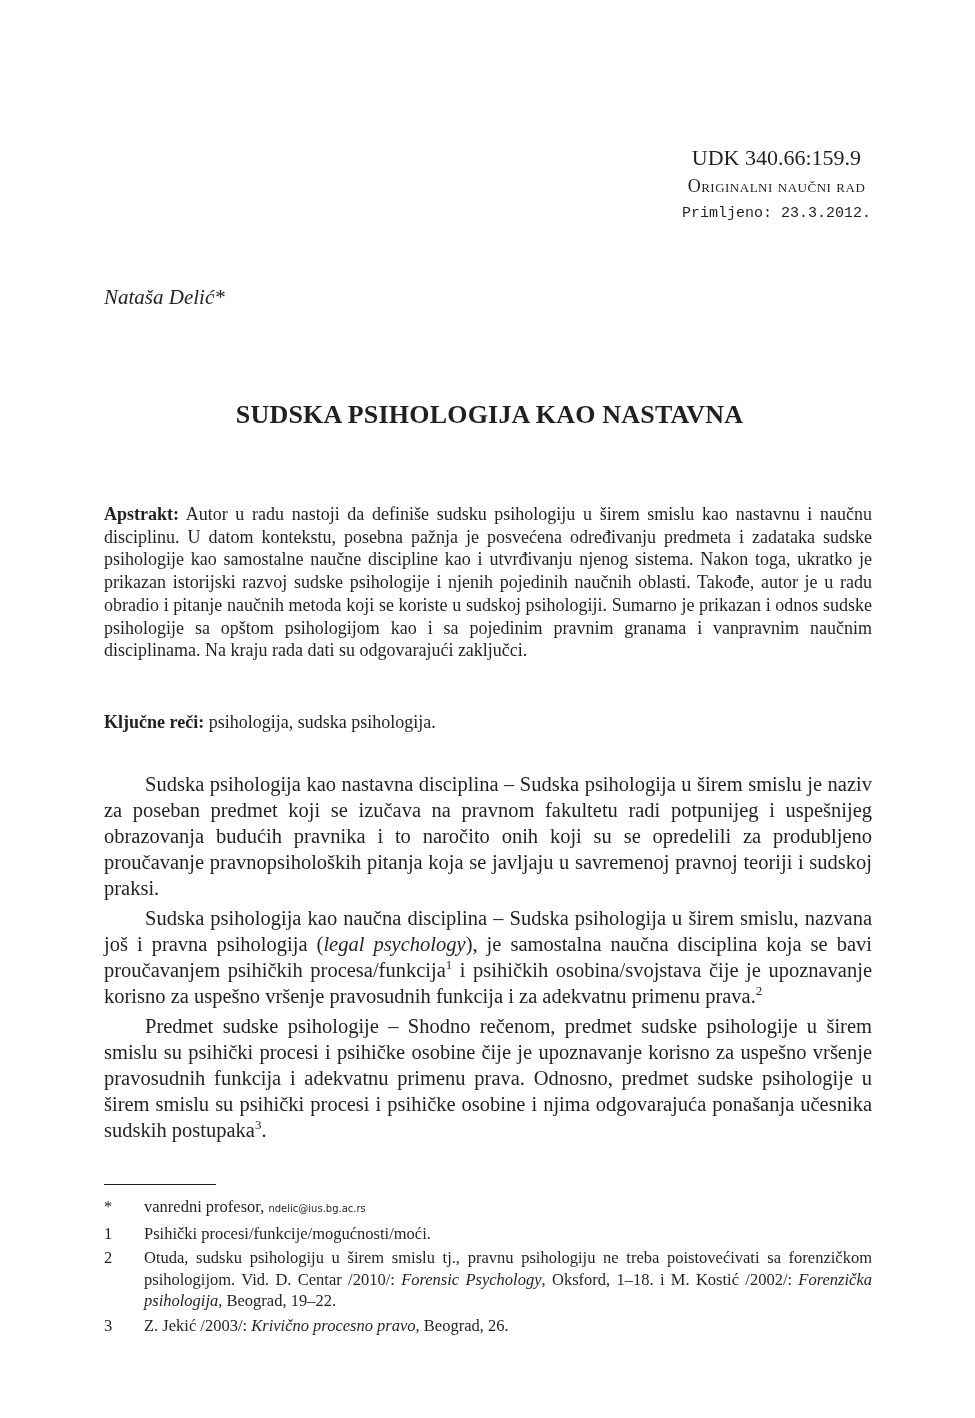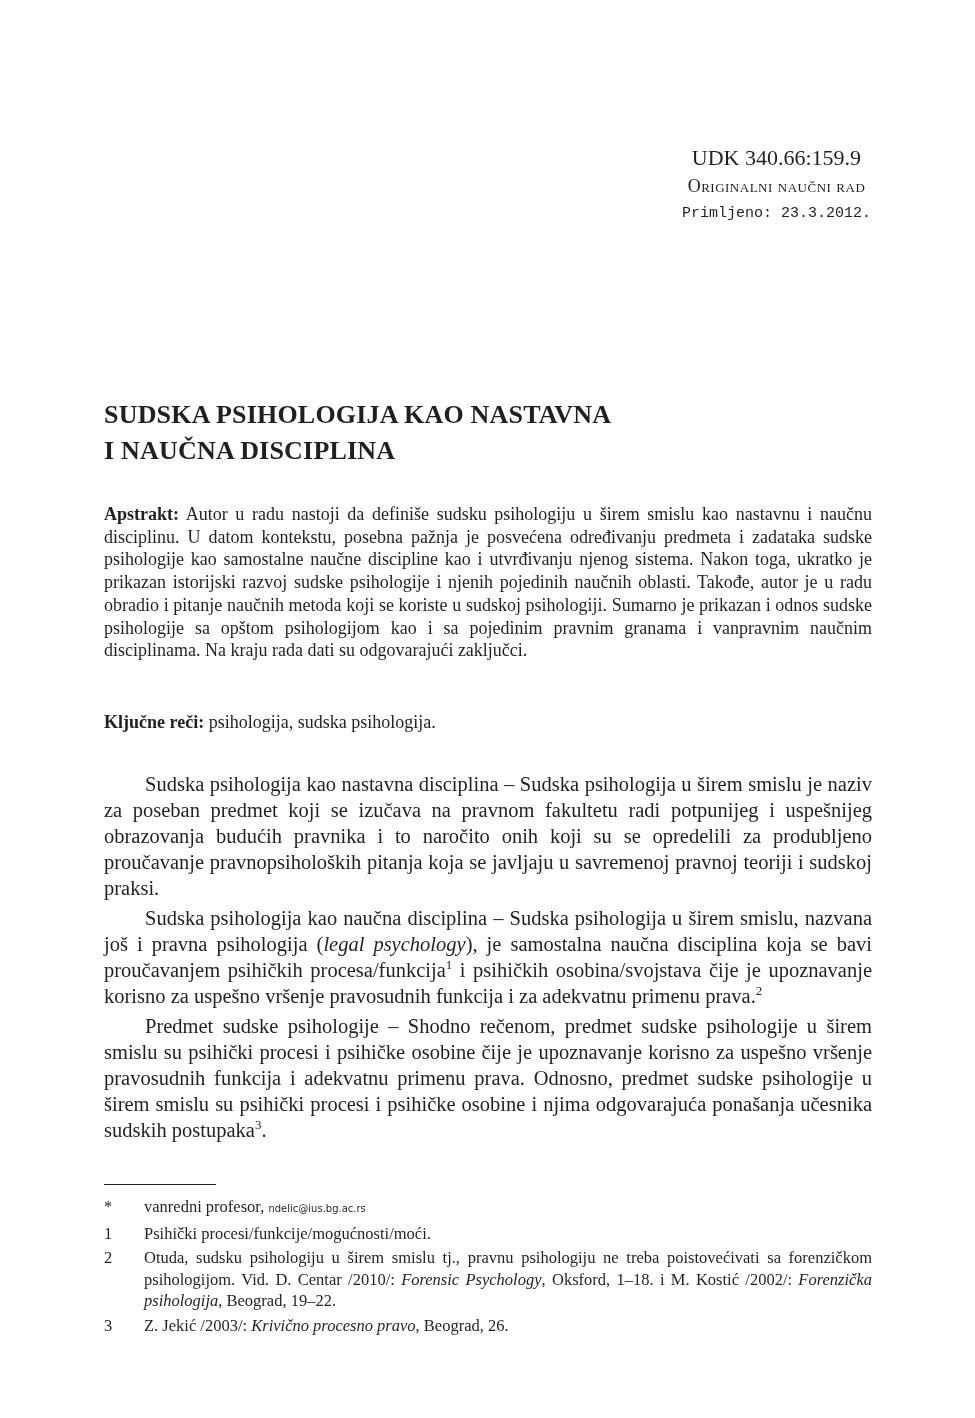--- a/index.html
+++ b/index.html
@@ -9,21 +9,21 @@
     color: #231f20;
   }
   .meta { position: absolute; right: 104px; top: 143px; text-align: center; }
   .meta .udk { font-size: 22px; line-height: 30px; }
   .meta .type { font-size: 18px; line-height: 26px; font-variant: small-caps; letter-spacing: 0.5px; }
   .meta .recv { font-size: 15px; line-height: 30px; font-family: Liberation Mono, monospace; }
 
   .author { position: absolute; left: 104px; top: 283px; font-size: 21px; line-height: 29px; }
   .author .name { font-style: italic; }
 
-  .title { position: absolute; left: 104px; width: 771px; top: 397px; text-align: left;
+  .title { position: absolute; left: 104px; width: 771px; top: 397px; text-align: center;
     font-size: 26px; line-height: 36px; font-weight: bold; letter-spacing: 0.2px; }
 
   .abstract { position: absolute; left: 104px; width: 768px; top: 503px;
     font-size: 18px; line-height: 22.7px; text-align: justify; }
   .abstract b { font-weight: bold; }
 
   .keywords { position: absolute; left: 104px; width: 768px; top: 710px;
     font-size: 18px; line-height: 24px; }
 
   .body { position: absolute; left: 104px; width: 768px; top: 771px;
@@ -41,25 +41,25 @@
 </head>
 <body>
 
 <div class="meta">
   <div class="udk">UDK 340.66:159.9</div>
   <div class="type">Originalni naučni rad</div>
   <div class="recv">Primljeno: 23.3.2012.</div>
 </div>
 
 <div class="author">
+  <div class="name">Nataša Delić*</div>
 </div>
 
 <div class="title">
   <div>SUDSKA PSIHOLOGIJA KAO NASTAVNA</div>
-  <div>I NAUČNA DISCIPLINA</div>
 </div>
 
 <div class="abstract">
   <b>Apstrakt:</b>
   <span>Autor u radu nastoji da definiše sudsku psihologiju u širem smislu kao nastavnu i naučnu disciplinu. U datom kontekstu, posebna pažnja je posvećena određivanju predmeta i zadataka sudske psihologije kao samostalne naučne discipline kao i utvrđivanju njenog sistema. Nakon toga, ukratko je prikazan istorijski razvoj sudske psihologije i njenih pojedi­nih naučnih oblasti. Takođe, autor je u radu obradio i pitanje naučnih metoda koji se koriste u sudskoj psihologiji. Sumarno je prikazan i odnos sudske psihologije sa opštom psiholo­gijom kao i sa pojedinim pravnim granama i vanpravnim naučnim disciplinama. Na kraju rada dati su odgovarajući zaključci.</span>
 </div>
 
 <div class="keywords">
   <b>Ključne reči:</b>
   <span>psihologija, sudska psihologija.</span>

